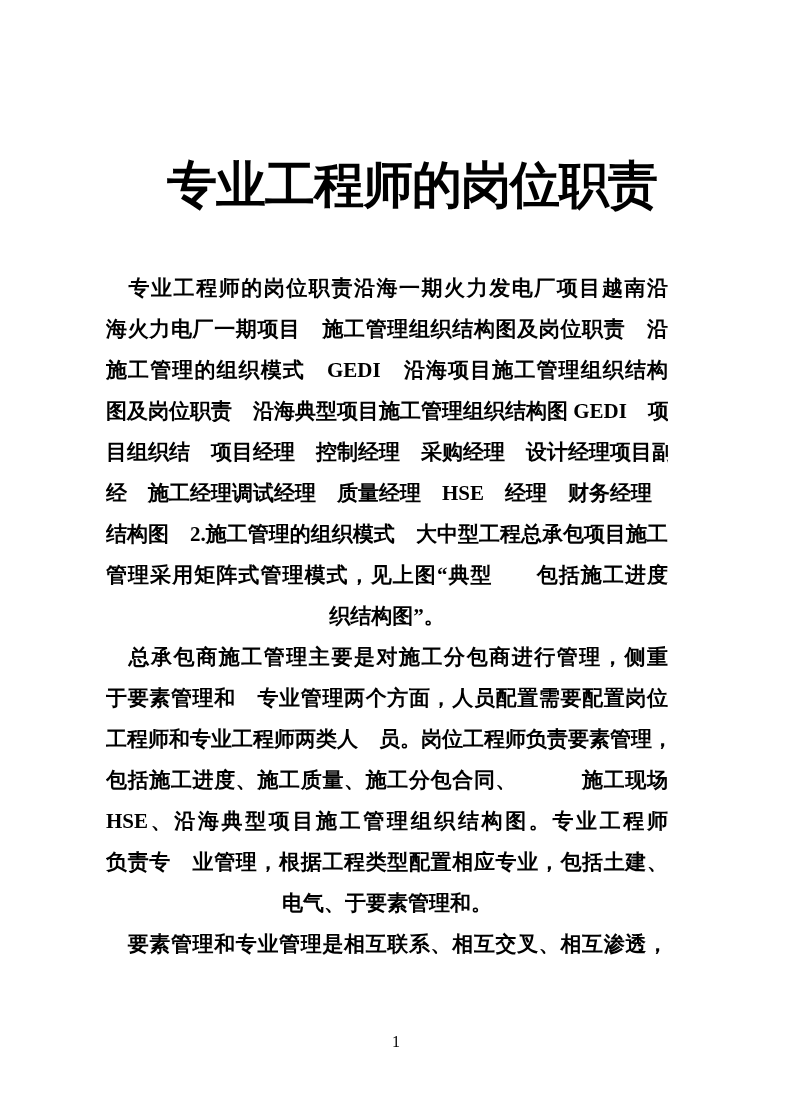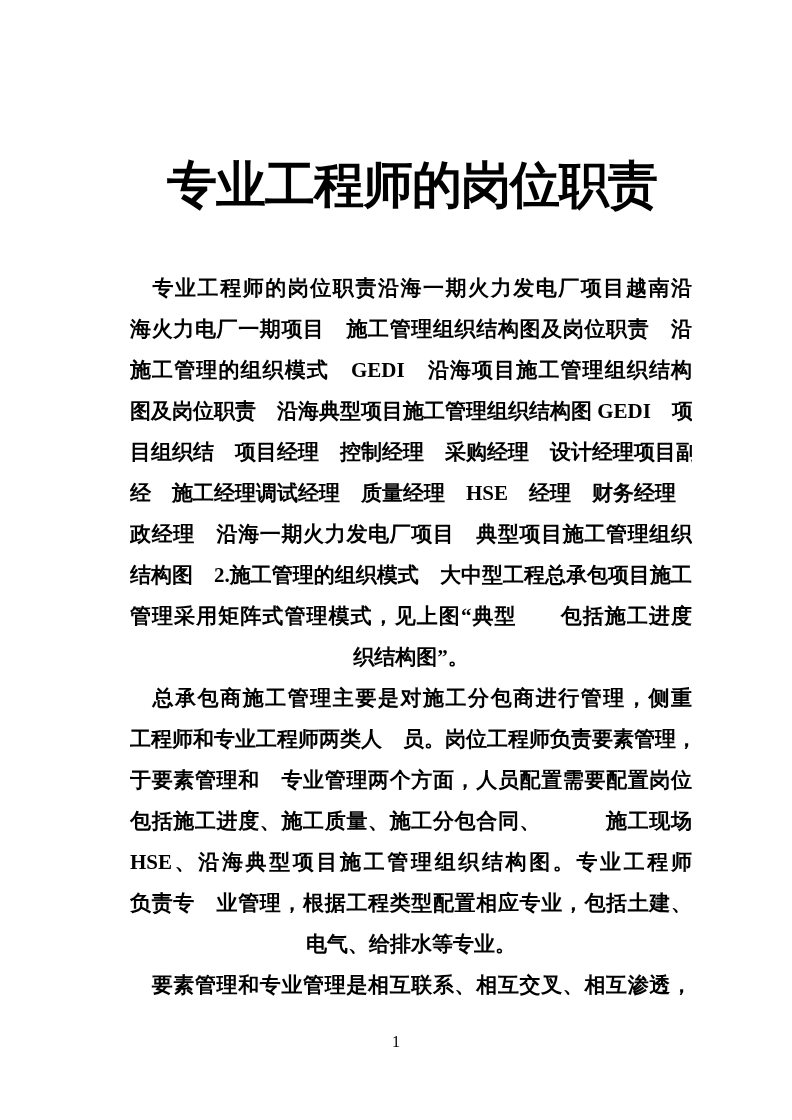--- a/index.html
+++ b/index.html
@@ -25,21 +25,21 @@
     text-align: center;
     font-size: 50px;
     font-weight: 700;
     line-height: 86px;
     letter-spacing: -1px;
     white-space: nowrap;
   }
   .doc-body {
     position: absolute;
     top: 268px;
-    left: 130px;
+    left: 106px;
     width: 562px;
   }
   .line {
     height: 41px;
     line-height: 41px;
     font-size: 21px;
     font-weight: 700;
     white-space: nowrap;
     overflow: hidden;
     text-align: center;
@@ -65,28 +65,27 @@
 <div class="page">
   <h1 class="doc-title">专业工程师的岗位职责</h1>
 
   <div class="doc-body">
       <div class="line just">　专业工程师的岗位职责沿海一期火力发电厂项目越南沿</div>
       <div class="line just">海火力电厂一期项目　施工管理组织结构图及岗位职责　沿</div>
       <div class="line just">施工管理的组织模式　GEDI　沿海项目施工管理组织结构</div>
       <div class="line just">图及岗位职责　沿海典型项目施工管理组织结构图 GEDI　项</div>
       <div class="line just">目组织结　项目经理　控制经理　采购经理　设计经理项目副</div>
       <div class="line just">经　施工经理调试经理　质量经理　HSE　经理　财务经理　行</div>
-      <div class="line just">政经理　沿海一期火力发电厂项目　典型项目施工管理组织</div>
       <div class="line just">结构图　2.施工管理的组织模式　大中型工程总承包项目施工</div>
       <div class="line just">管理采用矩阵式管理模式，见上图“典型　　包括施工进度</div>
       <div class="line">织结构图”。</div>
       <div class="line just">　总承包商施工管理主要是对施工分包商进行管理，侧重</div>
+      <div class="line just">于要素管理和　专业管理两个方面，人员配置需要配置岗位</div>
       <div class="line just">工程师和专业工程师两类人　员。岗位工程师负责要素管理，</div>
-      <div class="line just">于要素管理和　专业管理两个方面，人员配置需要配置岗位</div>
       <div class="line just">包括施工进度、施工质量、施工分包合同、　　　施工现场</div>
       <div class="line just">HSE、沿海典型项目施工管理组织结构图。专业工程师</div>
       <div class="line just">负责专　业管理，根据工程类型配置相应专业，包括土建、</div>
-      <div class="line">电气、给排水等专业。</div>
+      <div class="line">电气、于要素管理和。</div>
       <div class="line just">　要素管理和专业管理是相互联系、相互交叉、相互渗透，</div>
     </div>
 
   <div class="page-footer">1</div>
 </div>
 
 </body></html>

